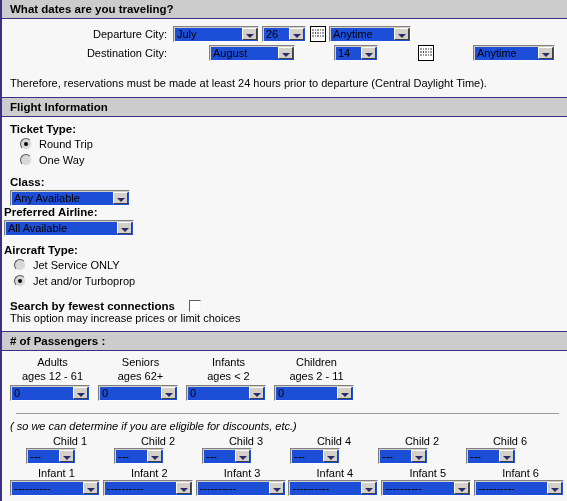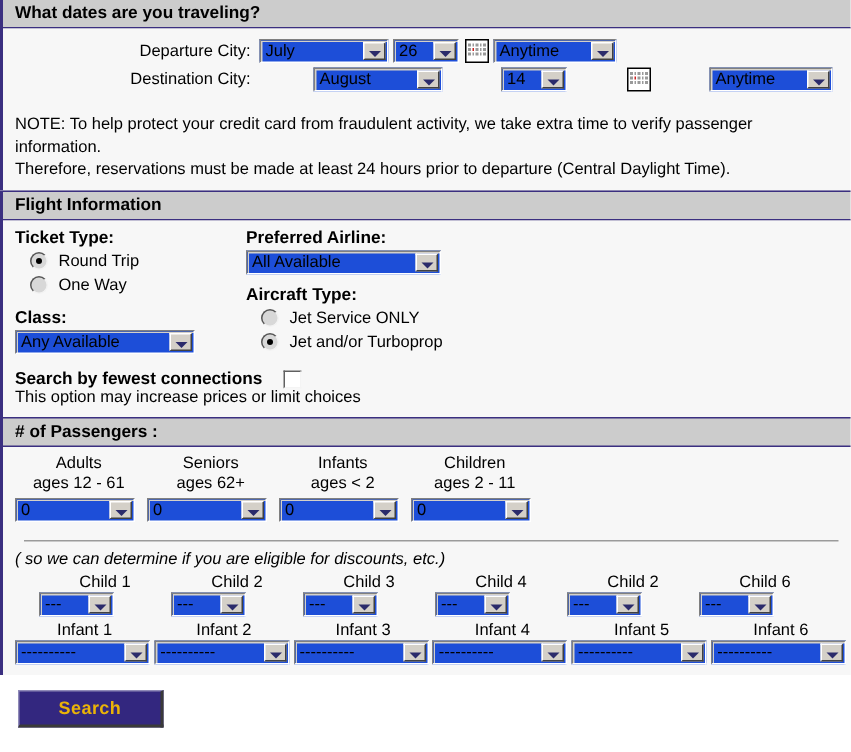--- a/index.html
+++ b/index.html
@@ -154,20 +154,21 @@
   .cal-icon .cal-grid i {
     background: #9a9a9a;
     display: block;
   }
   .cal-icon .cal-grid i.red { background: #cc2222; }
 
   
   .fi-wrap {
     display: flex;
     padding: 6px 0 4px 0;
+    flex-direction: column;
   }
   .fi-col-left  { width: 160px; padding-left: 8px; box-sizing: border-box; }
   .fi-col-right { flex: 1; padding-left: 2px; }
   .hdr {
     font-weight: bold;
     font-size: 11.5px;
     margin: 0 0 2px 0;
   }
   .hdr.mt { margin-top: 8px; }
 
@@ -371,21 +372,20 @@
           <span class="sel-text">Anytime</span>
           <span class="sel-arrow"></span>
         </div>
       </div>
 
     </div>
   </div>
 
   <div class="panel">
     <div class="note">
-      <div>NOTE: To help protect your credit card from fraudulent activity, we take extra time to verify passenger information.</div>
       <div>Therefore, reservations must be made at least 24 hours prior to departure (Central Daylight Time).</div>
     </div>
   </div>
 
   <div class="panel">
     <div class="panel-head">Flight Information</div>
 
     <div class="panel-body">
       <div class="fi-wrap">
 

